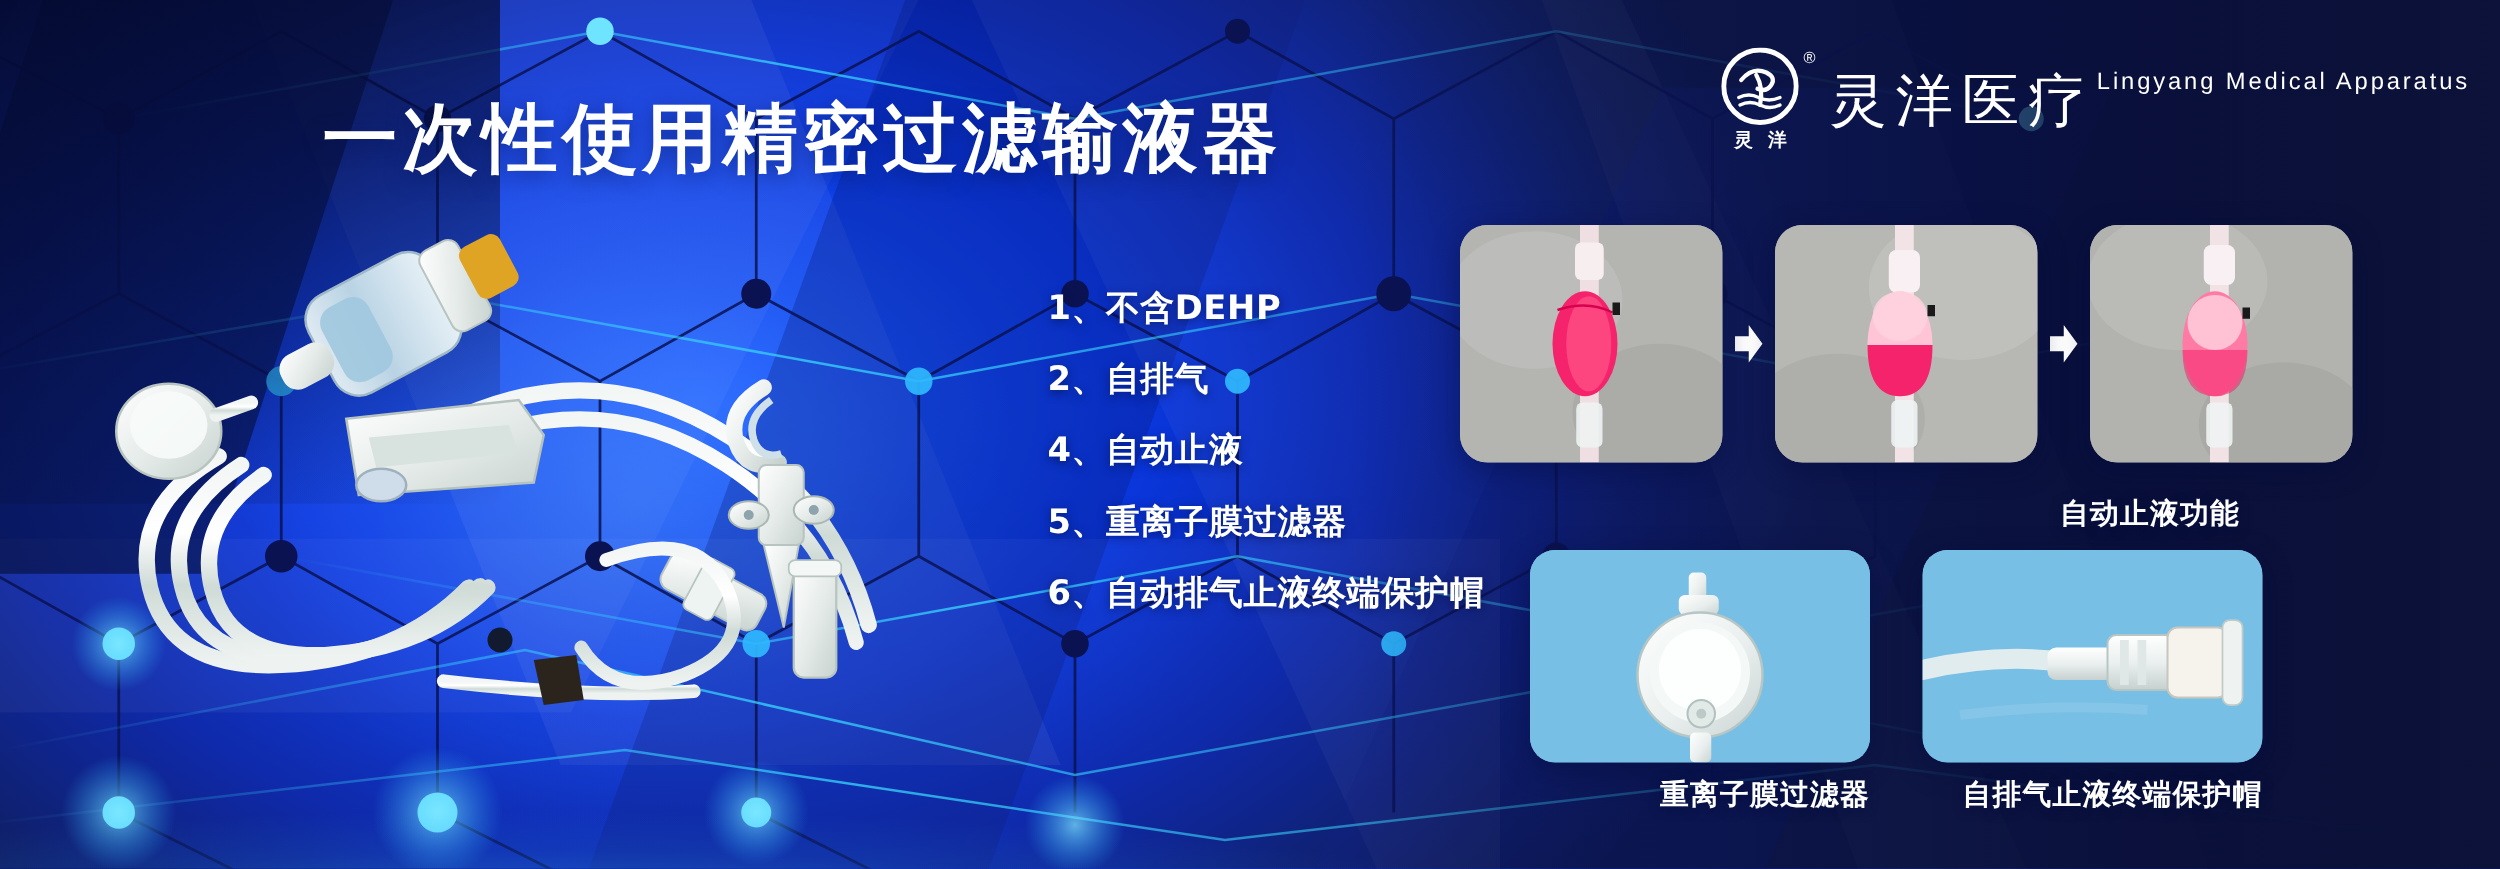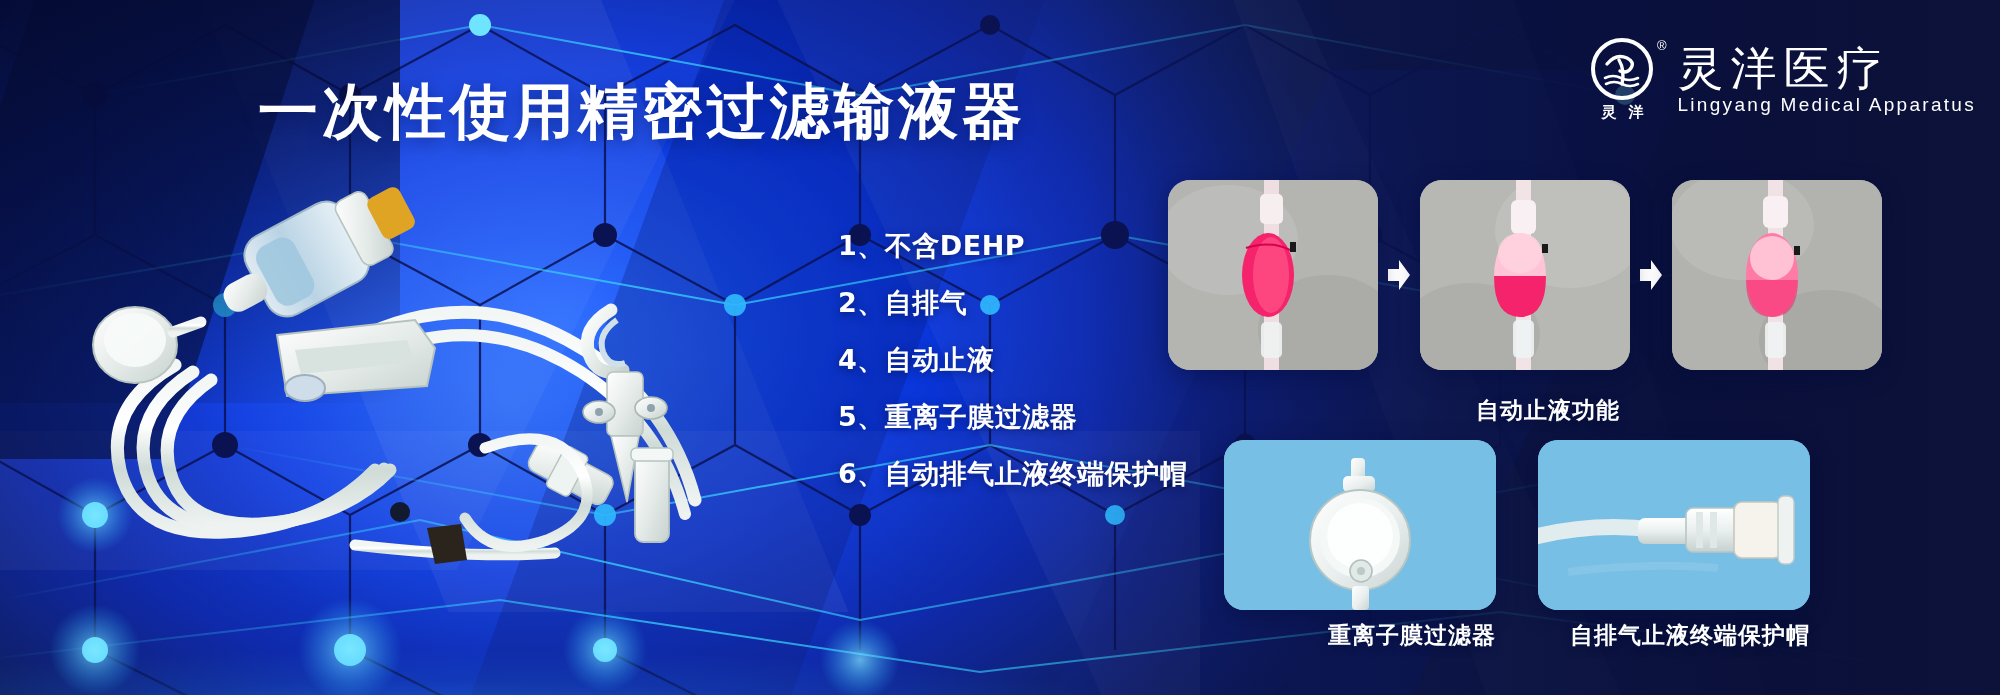--- a/index.html
+++ b/index.html
@@ -53,21 +53,21 @@
     font-size:60px;font-weight:bold;letter-spacing:4px;line-height:1;
     text-shadow:0 4px 16px rgba(0,20,90,.55);
     font-family:"DejaVu Sans","Liberation Sans",sans-serif;white-space:nowrap;margin-top:36px;}
 
   .brand{position:absolute;right:24px;top:38px;display:flex;align-items:center;gap:22px;}
   .brand-mark{display:flex;flex-direction:column;align-items:center;gap:3px;}
   .mark-circle{position:relative;width:62px;height:62px;}
   .mark-reg{position:absolute;right:-13px;top:1px;color:#fff;font-size:13px;line-height:1;}
   .mark-cn{color:#fff;font-size:15px;font-weight:bold;letter-spacing:12px;text-indent:12px;
            font-family:"DejaVu Sans","Liberation Sans",sans-serif;}
-  .brand-text{display:flex;flex-direction:column;gap:2px;}
+  .brand-text{display:flex;flex-direction:row;gap:2px;}
   .brand-cn{color:#fff;font-size:46px;letter-spacing:7px;line-height:1.05;
             font-family:"DejaVu Sans","Liberation Sans",sans-serif;}
   .brand-en{color:#fff;font-size:19px;letter-spacing:2.3px;line-height:1.1;}
 
   
   .features{position:absolute;left:838px;top:228px;display:flex;flex-direction:column;gap:21px;}
   .feature{color:#fff;font-size:27px;font-weight:bold;letter-spacing:.5px;white-space:nowrap;
     text-shadow:0 2px 8px rgba(0,15,70,.6);
     font-family:"DejaVu Sans","Liberation Sans",sans-serif;}
 
@@ -75,21 +75,21 @@
   .product{position:absolute;left:55px;top:150px;width:770px;height:420px;}
   .product svg{width:100%;height:100%;overflow:visible;}
 
   
   .photos-top{position:absolute;left:1168px;top:180px;display:flex;align-items:center;gap:0;}
   .ptile{width:210px;height:190px;border-radius:22px;overflow:hidden;position:relative;
          box-shadow:0 6px 22px rgba(0,10,60,.45);}
   .ptile.gray{background:linear-gradient(150deg,#b9b9b6 0%,#a9a9a6 40%,#bdbdb9 70%,#adadaa 100%);}
   .arrow-gap{width:42px;display:flex;align-items:center;justify-content:center;}
   .arrow{width:26px;height:34px;}
-  .cap-top{position:absolute;left:1212px;top:395px;width:672px;text-align:center;}
+  .cap-top{position:absolute;left:1120px;top:395px;width:672px;text-align:right;}
   .caption{color:#fff;font-size:23px;font-weight:bold;letter-spacing:1px;
     text-shadow:0 2px 9px rgba(0,12,60,.75);
     font-family:"DejaVu Sans","Liberation Sans",sans-serif;}
 
   .photos-bot{position:absolute;left:1224px;top:440px;display:flex;gap:42px;}
   .btile{width:272px;height:170px;border-radius:20px;overflow:hidden;position:relative;
          background:linear-gradient(160deg,#7ec3e8 0%,#74bde5 55%,#6cb6e0 100%);
          box-shadow:0 6px 22px rgba(0,10,60,.45);}
   .cap-bot{position:absolute;left:1224px;top:620px;width:586px;display:flex;gap:42px;}
   .cap-bot > div{width:272px;text-align:right;}

